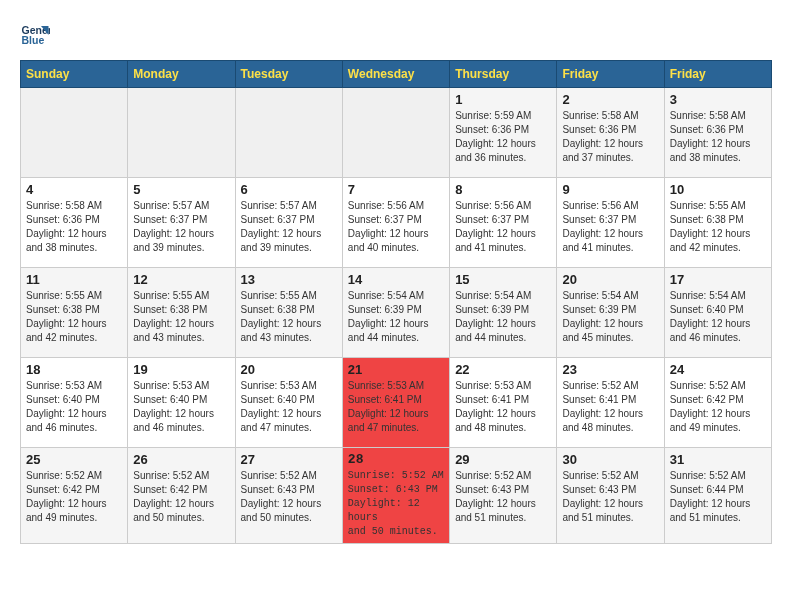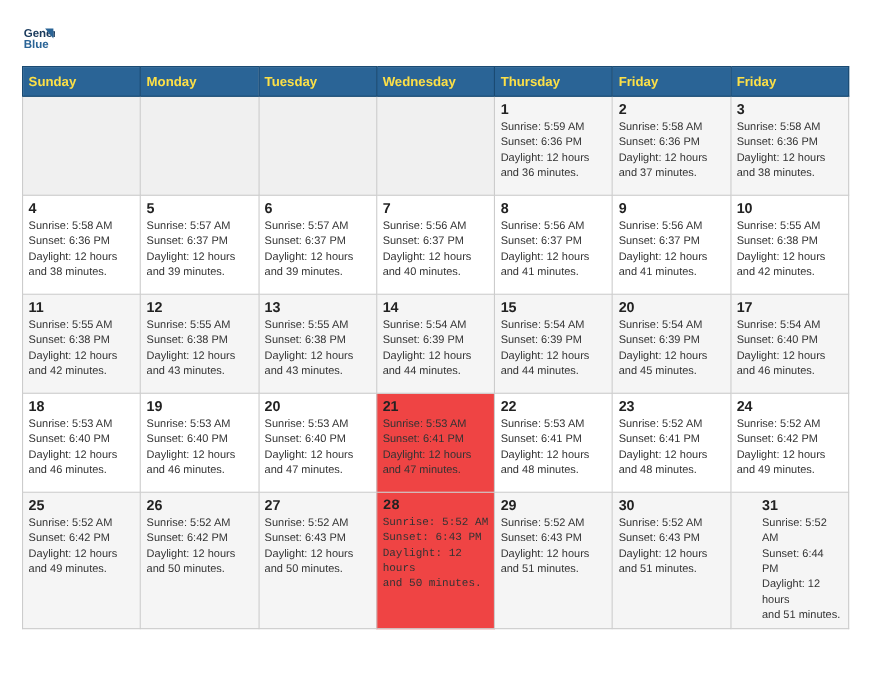--- a/index.html
+++ b/index.html
@@ -338,21 +338,21 @@
 Daylight: 12 hours
 and 51 minutes.</div>
         </td>
         <td style="background: rgb(245, 245, 245);">
           <span class="day-number">30</span>
           <div class="cell-text" style="white-space: pre-line;">Sunrise: 5:52 AM
 Sunset: 6:43 PM
 Daylight: 12 hours
 and 51 minutes.</div>
         </td>
-        <td style="background: rgb(245, 245, 245); padding-left: 28px;">
+        <td style="background: rgb(245, 245, 245);">
           <span class="day-number">31</span>
           <div class="cell-text" style="white-space: pre-line;">Sunrise: 5:52 AM
 Sunset: 6:44 PM
 Daylight: 12 hours
 and 51 minutes.</div>
         </td>
       </tr>
     </tbody>
 </table>
 

